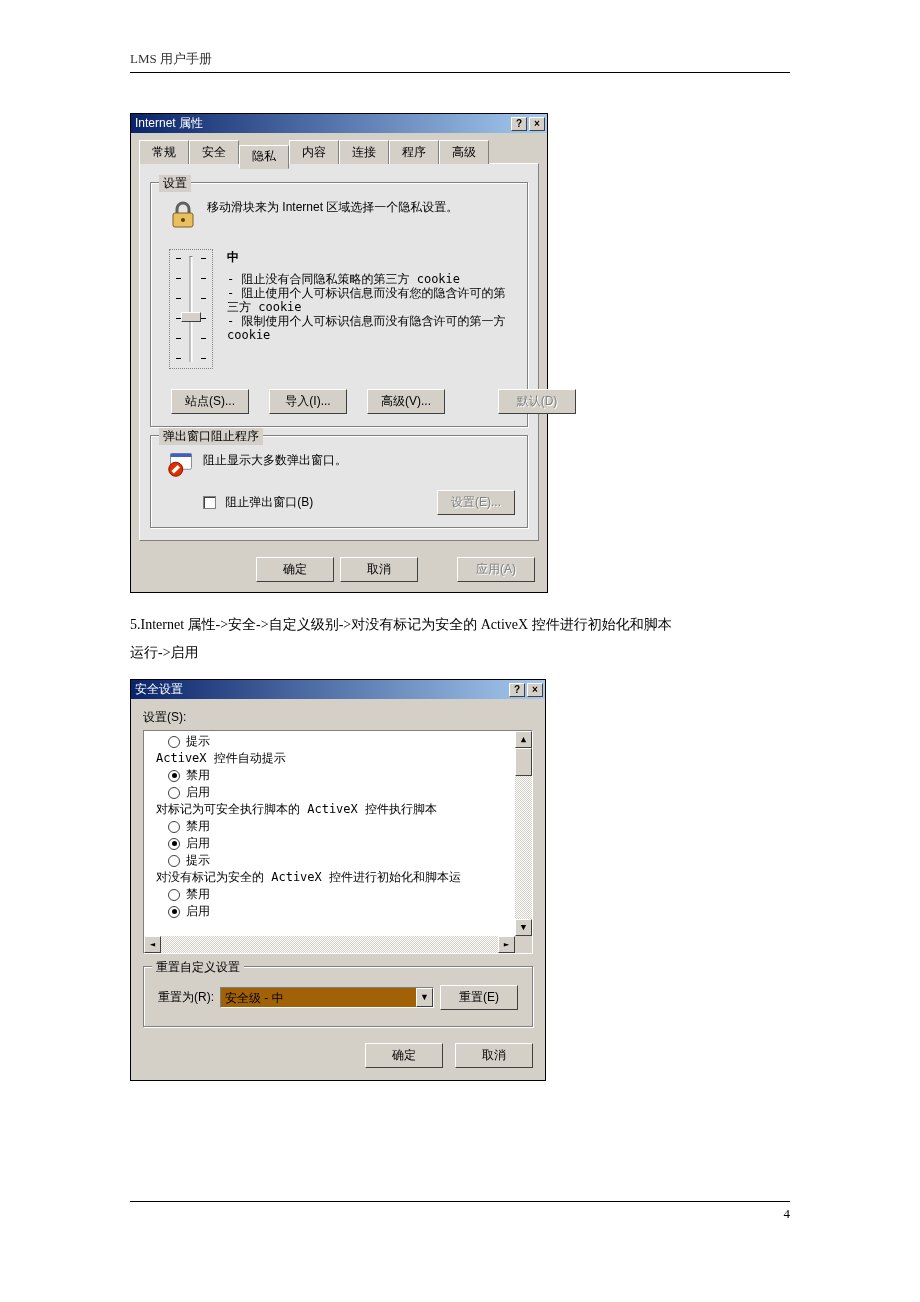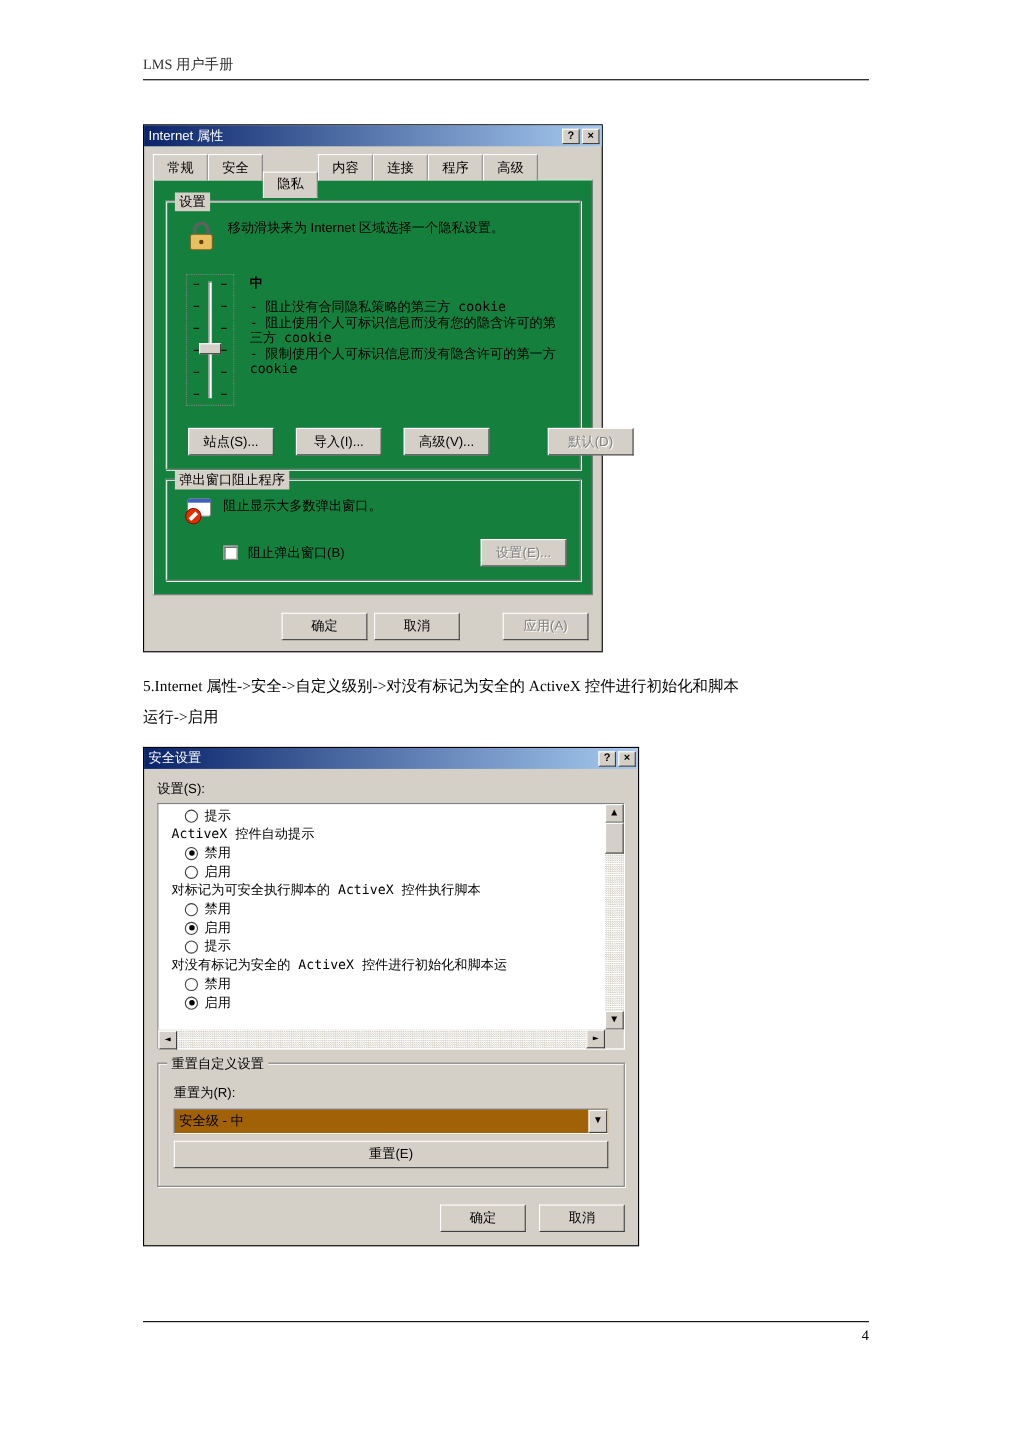--- a/index.html
+++ b/index.html
@@ -82,31 +82,31 @@
     border-right: 1px solid #808080;
     margin-right: 0;
     position: relative;
     top: 1px;
     font-size: 12px;
   }
   .tab.active {
     background: #d4d0c8;
     border-bottom: 1px solid #d4d0c8;
     z-index: 2;
-    top: 17px;
+    top: 6px;
     padding-top: 2px;
   }
   .tab-body {
     margin: 0 8px 8px 8px;
     border-top: 1px solid #fff;
     border-left: 1px solid #fff;
     border-right: 1px solid #808080;
     border-bottom: 1px solid #808080;
     padding: 10px 10px 12px 10px;
-    background: #15803d;
+    background: #e5e5e5;
   }
 
   
   .group {
     border: 1px solid #808080;
     box-shadow: inset 1px 1px 0 #fff, 1px 1px 0 #fff;
     padding: 14px 12px 12px 12px;
     margin-top: 8px;
     position: relative;
   }
@@ -242,21 +242,21 @@
     padding: 8px 12px 10px 0;
   }
 
   .step-text {
     margin: 18px 0 12px 0;
     font-size: 14px;
     line-height: 28px;
   }
 
   
-  .dlg2 { width: 451px; }
+  .dlg2 { width: 416px; }
   .dlg2-body { padding: 10px 12px 12px 12px; }
   .lbl { font-size: 12px; margin-bottom: 4px; display: block; }
   .listbox {
     border-top: 1px solid #808080;
     border-left: 1px solid #808080;
     border-right: 1px solid #fff;
     border-bottom: 1px solid #fff;
     background: #fff;
     height: 224px;
     position: relative;
@@ -339,23 +339,23 @@
     position: absolute; right: 0; bottom: 0;
     width: 17px; height: 17px;
     background: #d4d0c8;
   }
 
   .reset-group {
     margin-top: 12px;
   }
   .reset-row {
     display: flex;
+    align-items: center;
     gap: 6px;
     padding: 4px 2px;
-    flex-direction: column;
   }
   .combo {
     flex: 1;
     display: flex;
     border-top: 1px solid #808080;
     border-left: 1px solid #808080;
     border-right: 1px solid #fff;
     border-bottom: 1px solid #fff;
     background: #a16207;
     height: 21px;

